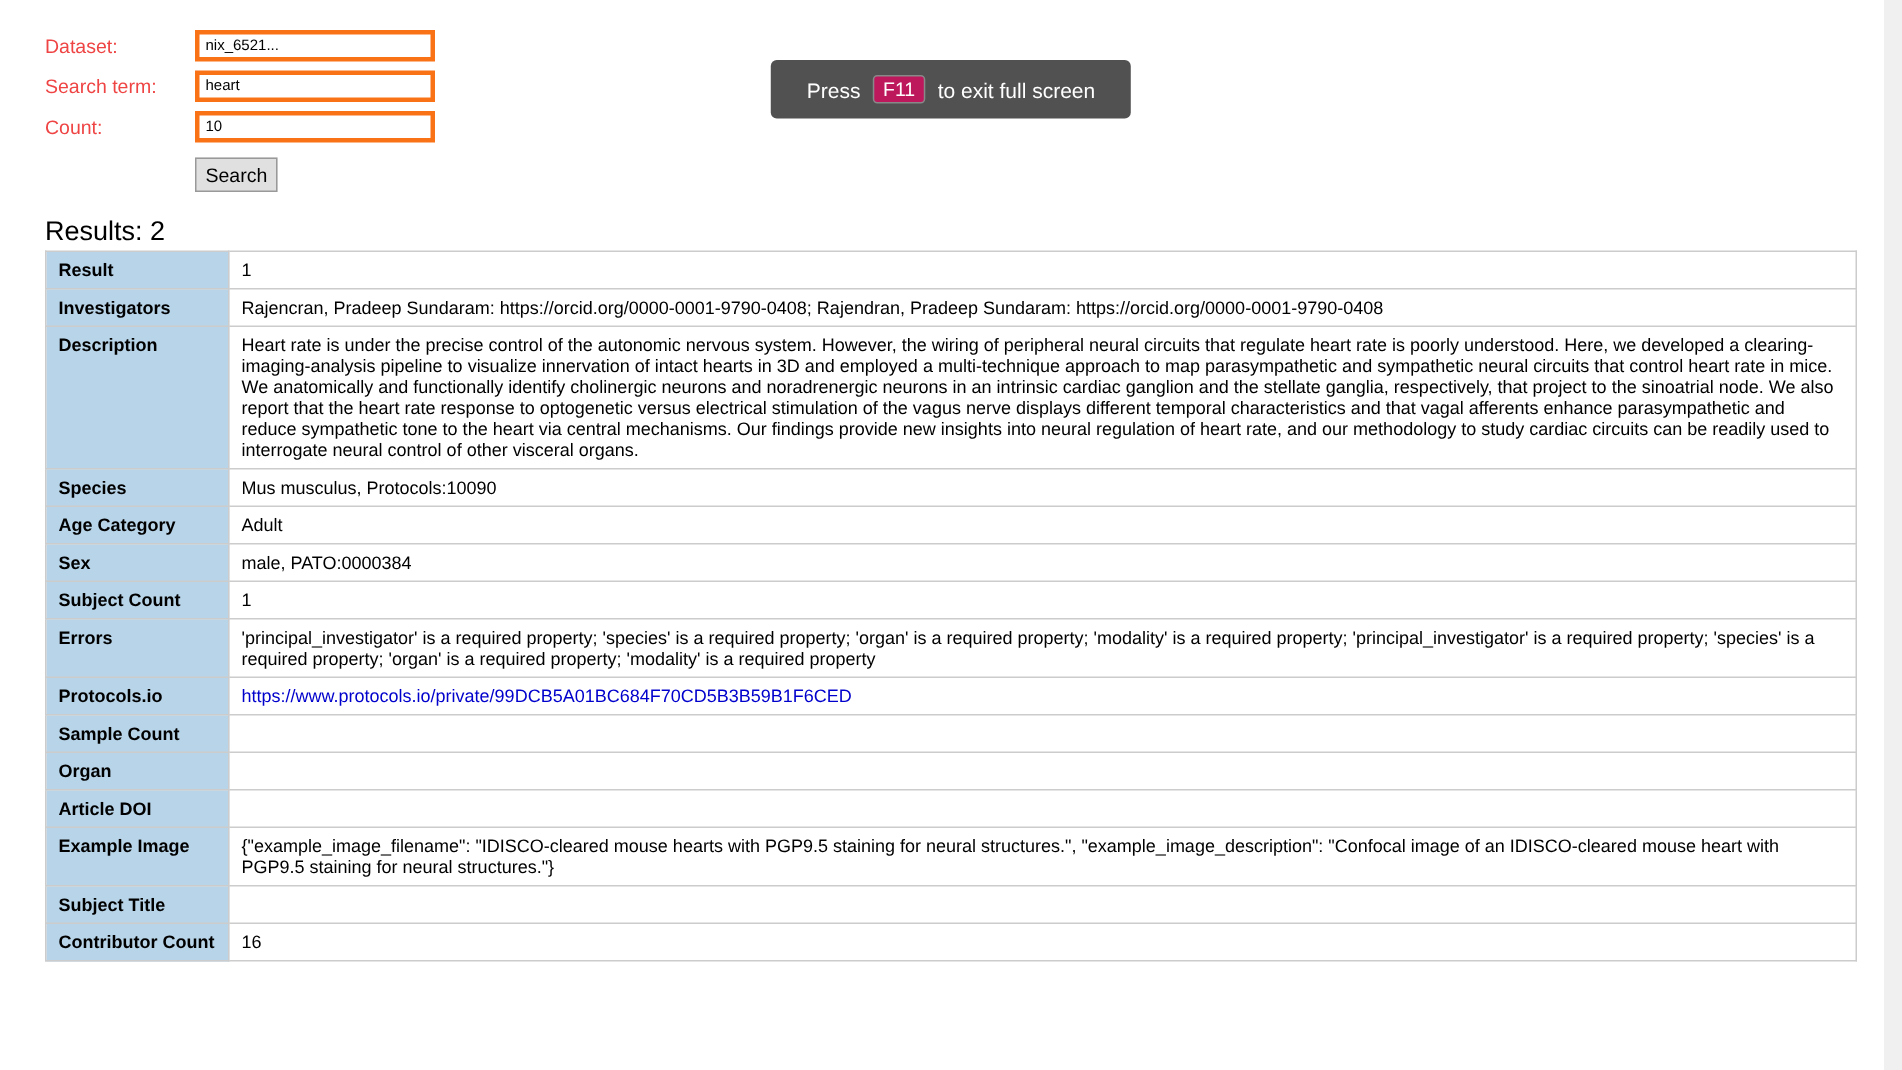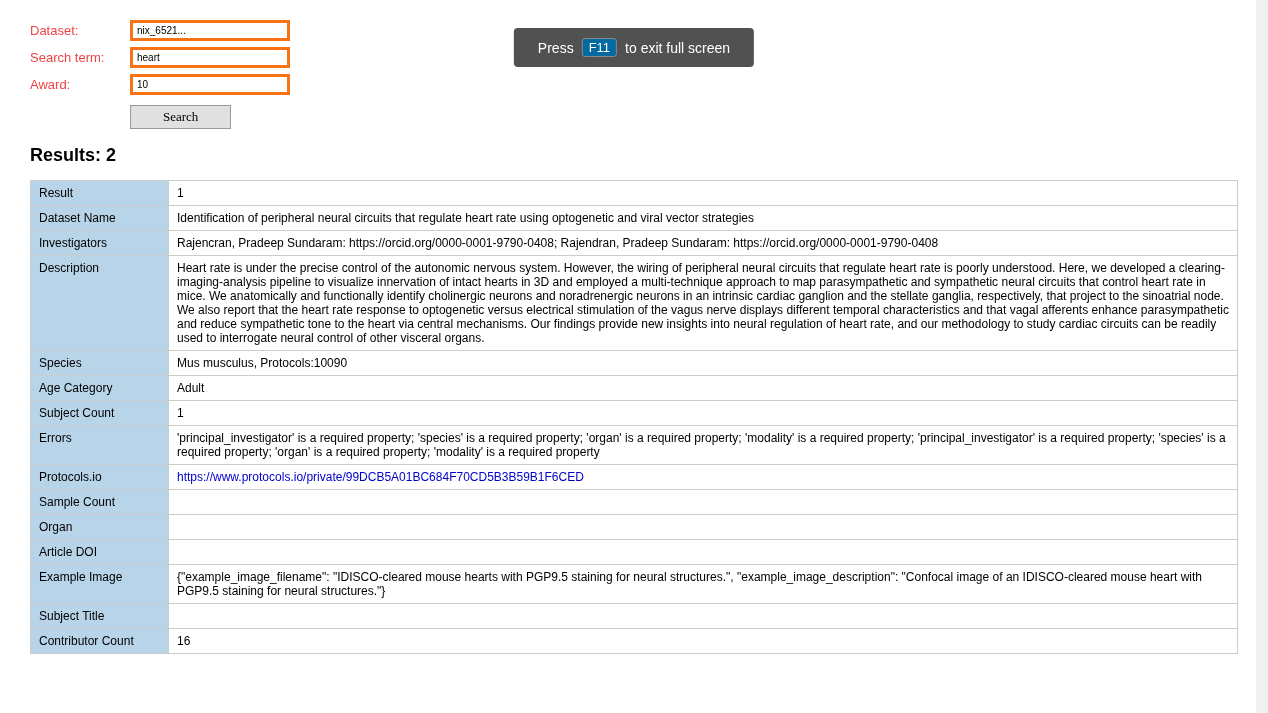--- a/index.html
+++ b/index.html
@@ -30,74 +30,73 @@
     }
     .form-input {
       border: 3px solid #f97316;
       padding: 2px 4px;
       font-size: 10px;
       width: 160px;
     }
     .search-button {
       background: #e0e0e0;
       border: 1px solid #999;
-      padding: 3px 32px;
+      padding: 3px 6px;
       font-size: 13px;
       cursor: pointer;
       margin-top: 4px;
-      font-family: Liberation Serif, serif;
     }
     .results-count {
       font-size: 18px;
-      font-weight: bold;
-      margin-bottom: 14px;
+      font-weight: normal;
+      margin-bottom: 2px;
       color: #000;
     }
     .results-table {
       width: 100%;
       border-collapse: collapse;
     }
     .results-table tr td {
       border: 1px solid #ccc;
       padding: 5px 8px;
       vertical-align: top;
       font-size: 12px;
     }
     .results-table tr td:first-child {
       background: #b8d4e8;
-      font-weight: normal;
-      width: 138px;
+      font-weight: bold;
+      width: 122px;
       white-space: nowrap;
     }
     .results-table tr td:last-child {
       background: #fff;
     }
     .results-table tr:nth-child(1) td { background: #fff; }
     .results-table tr:nth-child(1) td:first-child { background: #b8d4e8; }
     .link-blue {
       color: #0000cc;
       text-decoration: none;
     }
     .fullscreen-toast {
       position: fixed;
-      top: 28px;
+      top: 40px;
       left: 50%;
       transform: translateX(-50%);
       background: rgba(50,50,50,0.85);
       color: #fff;
       padding: 10px 24px;
       border-radius: 4px;
       font-size: 14px;
       z-index: 9999;
       display: flex;
       align-items: center;
       gap: 8px;
     }
     .key-badge {
-      background: #0369a1;
+      background: #be185d;
       border: 1px solid #888;
       border-radius: 3px;
       padding: 1px 6px;
       font-size: 13px;
       color: #fff;
     }
     .scrollbar {
       position: fixed;
       right: 0;
       top: 0;
@@ -121,56 +120,56 @@
   <div class="form-section">
     <div class="form-row">
       <span class="form-label">Dataset:</span>
       <input class="form-input" type="text" value="nix_6521..." style="">
     </div>
     <div class="form-row">
       <span class="form-label">Search term:</span>
       <input class="form-input" type="text" value="heart" style="">
     </div>
     <div class="form-row">
-      <span class="form-label">Award:</span>
+      <span class="form-label">Count:</span>
       <input class="form-input" type="text" value="10" style="">
     </div>
     <div class="form-row">
       <span class="form-label"></span>
       <button class="search-button">Search</button>
     </div>
   </div>
 
   <div class="results-count">Results: 2</div>
 
   <table class="results-table">
     <tbody id="table-body">
     <tr>
           <td>Result</td>
           <td>1</td>
         </tr>
         <tr>
-          <td>Dataset Name</td>
-          <td>Identification of peripheral neural circuits that regulate heart rate using optogenetic and viral vector strategies</td>
-        </tr>
-        <tr>
           <td>Investigators</td>
           <td>Rajencran, Pradeep Sundaram: https://orcid.org/0000-0001-9790-0408; Rajendran, Pradeep Sundaram: https://orcid.org/0000-0001-9790-0408</td>
         </tr>
         <tr>
           <td>Description</td>
           <td>Heart rate is under the precise control of the autonomic nervous system. However, the wiring of peripheral neural circuits that regulate heart rate is poorly understood. Here, we developed a clearing-imaging-analysis pipeline to visualize innervation of intact hearts in 3D and employed a multi-technique approach to map parasympathetic and sympathetic neural circuits that control heart rate in mice. We anatomically and functionally identify cholinergic neurons and noradrenergic neurons in an intrinsic cardiac ganglion and the stellate ganglia, respectively, that project to the sinoatrial node. We also report that the heart rate response to optogenetic versus electrical stimulation of the vagus nerve displays different temporal characteristics and that vagal afferents enhance parasympathetic and reduce sympathetic tone to the heart via central mechanisms. Our findings provide new insights into neural regulation of heart rate, and our methodology to study cardiac circuits can be readily used to interrogate neural control of other visceral organs.</td>
         </tr>
         <tr>
           <td>Species</td>
           <td>Mus musculus, Protocols:10090</td>
         </tr>
         <tr>
           <td>Age Category</td>
           <td>Adult</td>
+        </tr>
+        <tr>
+          <td>Sex</td>
+          <td>male, PATO:0000384</td>
         </tr>
         <tr>
           <td>Subject Count</td>
           <td>1</td>
         </tr>
         <tr>
           <td>Errors</td>
           <td>'principal_investigator' is a required property; 'species' is a required property; 'organ' is a required property; 'modality' is a required property; 'principal_investigator' is a required property; 'species' is a required property; 'organ' is a required property; 'modality' is a required property</td>
         </tr>
         <tr>

